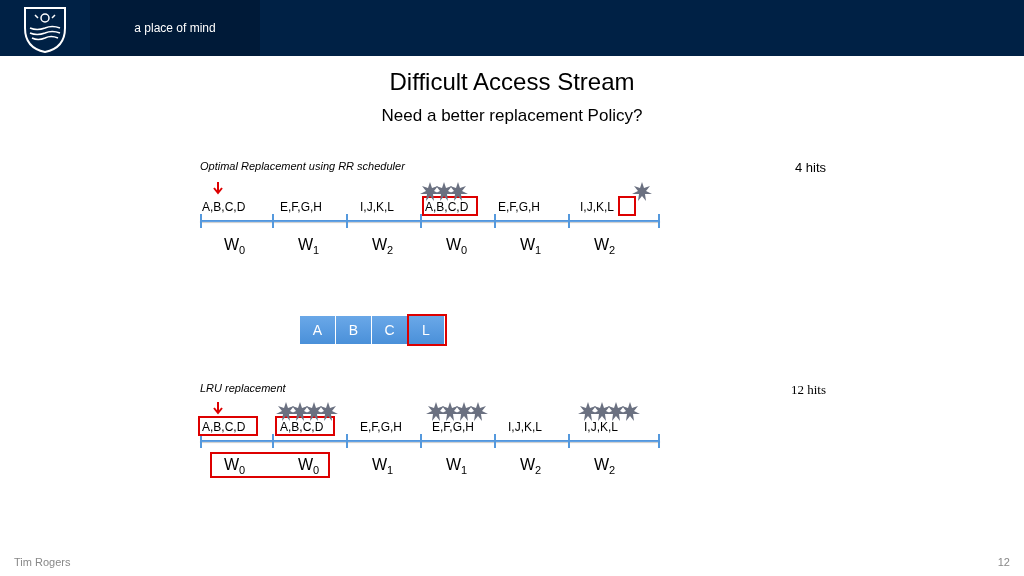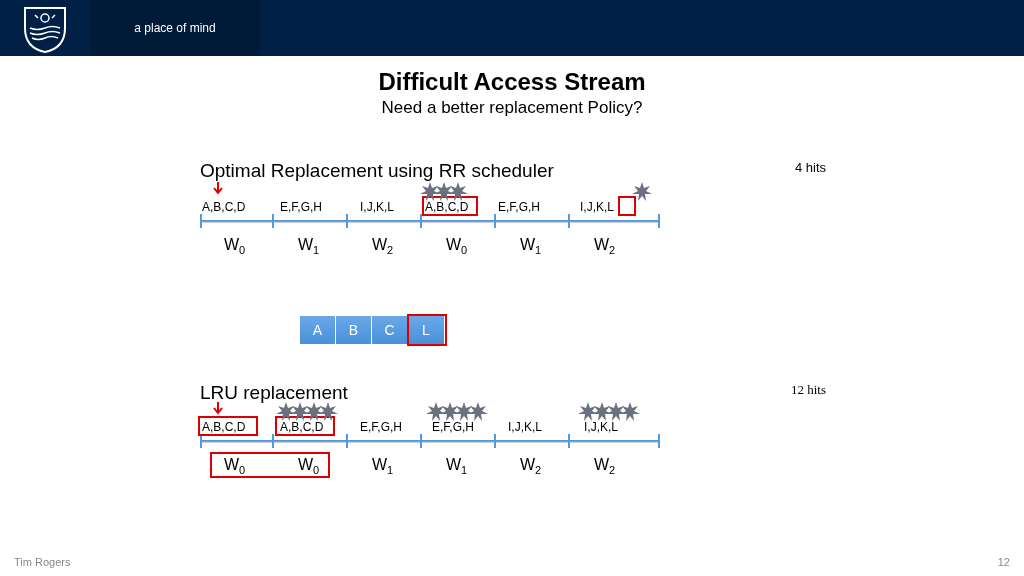--- a/index.html
+++ b/index.html
@@ -2,24 +2,24 @@
 <html><head>
 <meta charset="utf-8">
 <style>
   * { margin: 0; padding: 0; box-sizing: border-box; }
   body { width: 1024px; height: 576px; font-family: Arial, sans-serif; background: #fff; position: relative; overflow: hidden; }
   .header { height: 56px; background: #002145; display: flex; align-items: stretch; }
   .ubc-logo { width: 90px; display: flex; align-items: center; justify-content: center; }
   .ubc-shield { width: 50px; height: 50px; }
   .tagline { background: #001a38; width: 170px; display: flex; align-items: center; justify-content: center; color: #fff; font-size: 12px; font-weight: normal; }
   .univ { flex: 1; display: flex; align-items: center; padding-left: 20px; color: #cfd6e0; font-size: 10px; letter-spacing: 3px; }
-  .title { text-align: center; margin-top: 12px; font-size: 24px; font-weight: bold; font-family: Verdana, sans-serif; }
-  .subtitle { text-align: center; font-size: 17px; margin-top: 2px; }
+  .title { text-align: center; margin-top: 12px; font-size: 24px; font-weight: normal; font-family: Verdana, sans-serif; }
+  .subtitle { text-align: center; font-size: 17px; margin-top: 10px; }
   .section { position: absolute; }
-  .section-label { font-size: 19px; }
+  .section-label { font-size: 11px; font-style: italic; }
   .hits { font-size: 13px; position: absolute; right: 198px; }
   .timeline { position: relative; height: 60px; }
   .axis { position: absolute; height: 2px; background: linear-gradient(to bottom, #4a90d9, #6ba8e8); top: 22px; box-shadow: 0 1px 1px rgba(0,0,0,0.2); }
   .axis::before, .axis::after { content:''; position:absolute; width:2px; height:14px; background:#5599dd; top:-6px; }
   .axis::before { left:0; }
   .axis::after { right:0; }
   .tick { position:absolute; width:2px; height:14px; background:#5599dd; top:16px; }
   .acc { position:absolute; font-size:12px; top:2px; text-align:center; }
   .wlab { position:absolute; font-size:16px; top:38px; }
   .wlab sub { font-size:11px; }

